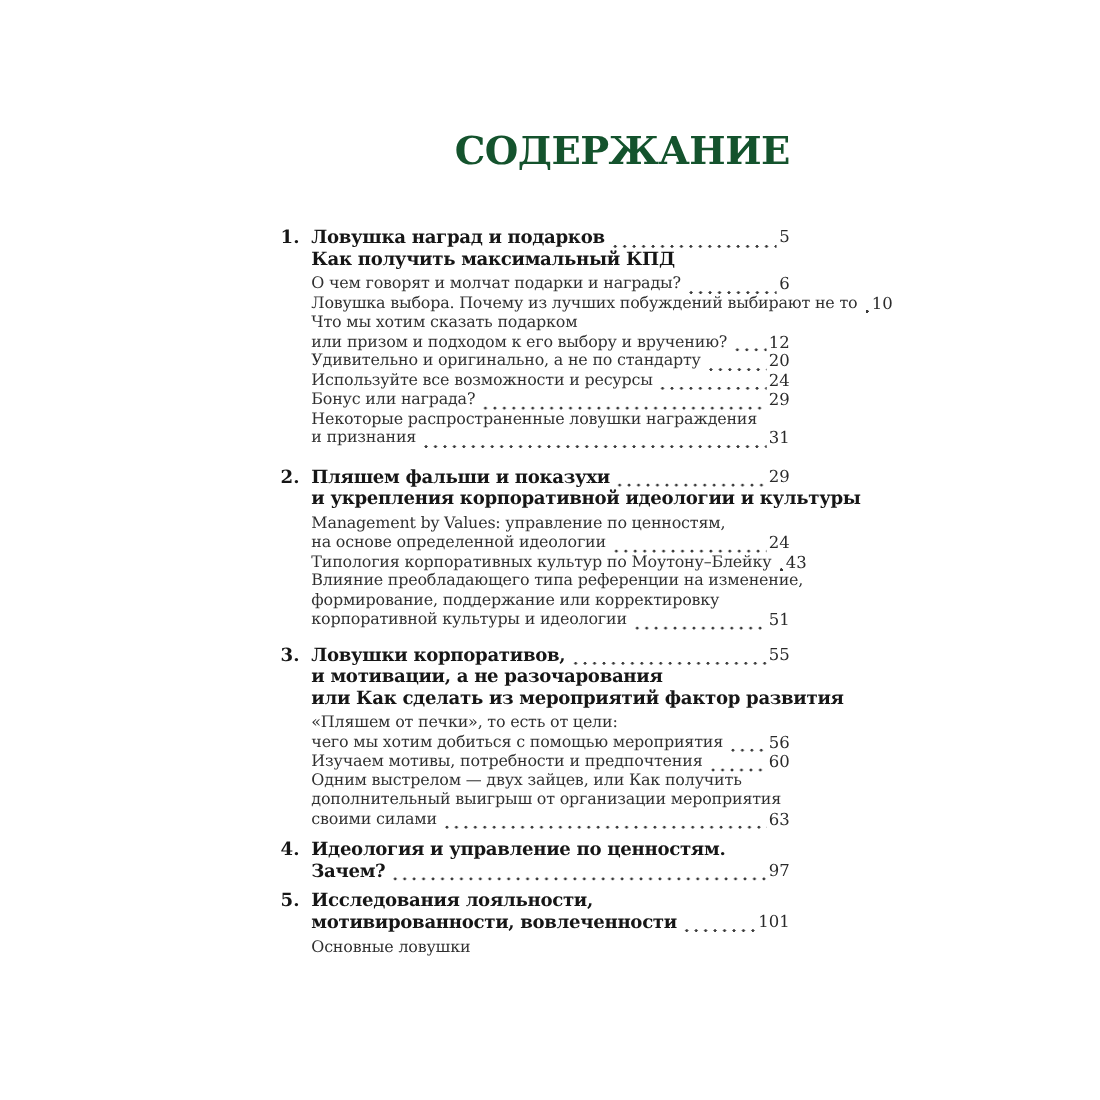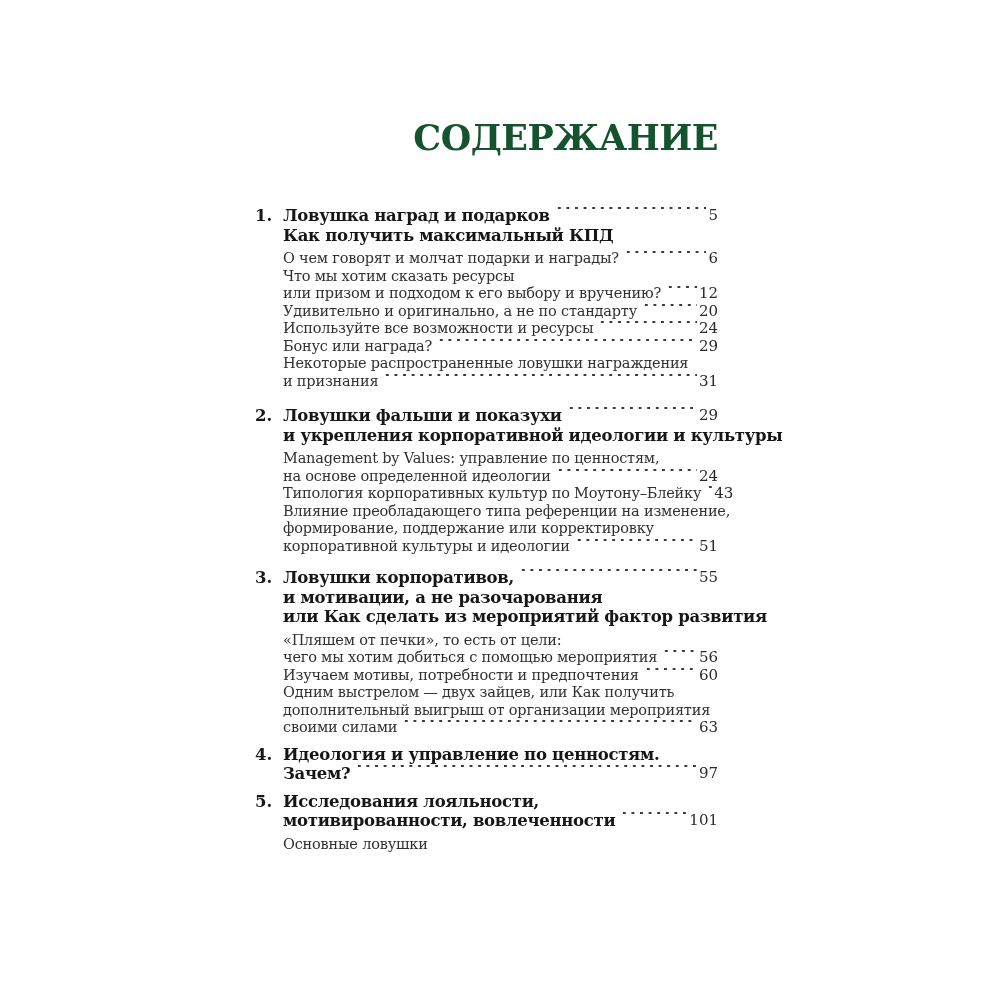--- a/index.html
+++ b/index.html
@@ -17,21 +17,21 @@
   .toc{position:absolute;left:255px;top:206px;width:463px;}
   .toc-entry{position:relative;padding-left:28px;}
   .toc-entry + .toc-entry{margin-top:16px;}
   .toc-entry:nth-child(3){margin-top:13px;}
   .toc-entry:nth-child(4){margin-top:8px;}
   .toc-entry:nth-child(5){margin-top:8px;}
   .num{
     position:absolute;left:0;top:0;
     font-weight:700;font-size:16.5px;line-height:19.5px;color:#161616;
   }
-  .row{display:flex;align-items:flex-start;}
+  .row{display:flex;align-items:flex-end;}
   .hrow{
     font-weight:700;font-size:16.5px;line-height:19.5px;
     letter-spacing:-0.3px;color:#161616;
   }
   .srow{
     font-weight:400;font-size:14.5px;line-height:17.5px;
     letter-spacing:-0.2px;color:#303030;
   }
   .row .t{white-space:nowrap;}
   .subs{margin-top:5px;}
@@ -63,21 +63,26 @@
             <span class="t">Как получить максимальный КПД</span>
           </div>
         </div>
         <div class="subs">
           <div class="row srow">
             <span class="t">О чем говорят и молчат подарки и награды?</span>
             <span class="leader"></span>
             <span class="pnum">6</span>
           </div>
           <div class="row srow">
-            <span class="t">Что мы хотим сказать ресурсы</span>
+            <span class="t">Ловушка выбора. Почему из лучших побуждений выбирают не то</span>
+            <span class="leader"></span>
+            <span class="pnum">10</span>
+          </div>
+          <div class="row srow">
+            <span class="t">Что мы хотим сказать подарком</span>
           </div>
           <div class="row srow">
             <span class="t">или призом и подходом к его выбору и вручению?</span>
             <span class="leader"></span>
             <span class="pnum">12</span>
           </div>
           <div class="row srow">
             <span class="t">Удивительно и оригинально, а не по стандарту</span>
             <span class="leader"></span>
             <span class="pnum">20</span>
@@ -99,21 +104,21 @@
             <span class="t">и признания</span>
             <span class="leader"></span>
             <span class="pnum">31</span>
           </div>
         </div>
       </div>
       <div class="toc-entry">
         <span class="num">2.</span>
         <div class="head">
           <div class="row hrow">
-            <span class="t">Ловушки фальши и показухи</span>
+            <span class="t">Пляшем фальши и показухи</span>
             <span class="leader"></span>
             <span class="pnum">29</span>
           </div>
           <div class="row hrow">
             <span class="t">и укрепления корпоративной идеологии и культуры</span>
           </div>
         </div>
         <div class="subs">
           <div class="row srow">
             <span class="t">Management by Values: управление по ценностям,</span>

